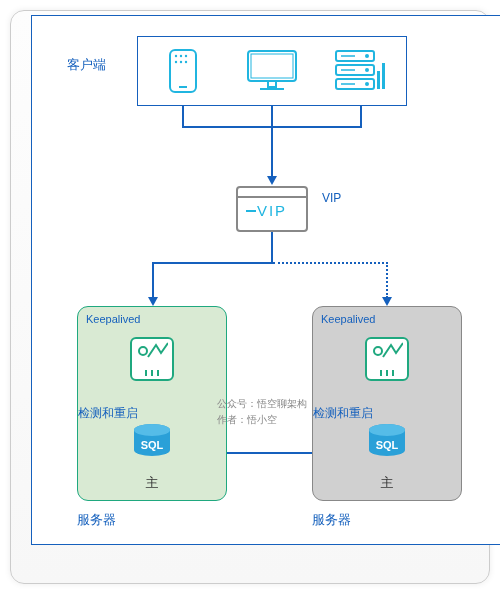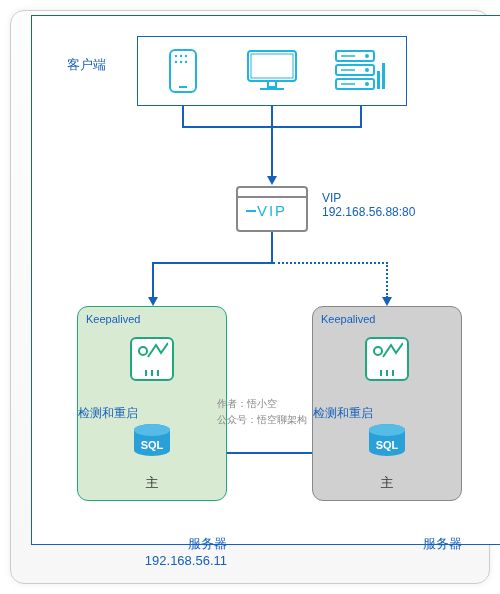--- a/index.html
+++ b/index.html
@@ -208,24 +208,23 @@
     left: 0; width: 100%;
     bottom: 8px;
     text-align: center;
     font-size: 13px;
     color: #333;
   }
   .server-caption {
     position: absolute;
     top: 495px;
     width: 150px;
-    text-align: right;
+    text-align: left;
     font-size: 13px;
     color: #1560bd;
-    margin-top: 24px;
   }
   .center-note {
     position: absolute;
     left: 185px; top: 380px;
     font-size: 10px;
     color: #888;
     line-height: 1.6;
     text-align: left;
   }
 </style>
@@ -281,21 +280,20 @@
     <div class="line-h" style="left:150px; top:110px; width:180px;"></div>
     <div class="line-v" style="left:239px; top:110px; height:50px;"></div>
     <div class="arrow-down" style="left:235px; top:160px;"></div>
 
     <div class="vip-box">
       <div class="vip-dash"></div>
       <div class="vip-text">VIP</div>
     </div>
     <div class="vip-label">
       <div>VIP</div>
-      <div>192.168.56.88:80</div>
     </div>
 
     <div class="line-v" style="left:239px; top:216px; height:30px;"></div>
 
     <div class="line-h" style="left:120px; top:246px; width:121px;"></div>
     <div class="line-v" style="left:120px; top:246px; height:36px;"></div>
     <div class="arrow-down" style="left:116px; top:281px;"></div>
 
     <div class="line-dotted-h" style="left:241px; top:246px; width:115px;"></div>
     <div class="line-dotted-v" style="left:354px; top:246px; height:36px;"></div>
@@ -355,26 +353,25 @@
           <ellipse cx="20" cy="6" rx="18" ry="6" fill="#2aa0d8"></ellipse>
           <path d="M2 6 v20 a18 6 0 0 0 36 0 V6" fill="#2aa0d8"></path>
           <ellipse cx="20" cy="6" rx="18" ry="6" fill="#55bce8"></ellipse>
           <text x="20" y="25" font-size="11" font-weight="bold" fill="#fff" text-anchor="middle" font-family="Arial">SQL</text>
         </svg>
       </div>
       <div class="role">主</div>
     </div>
 
     <div class="center-note">
+      <div>公众号：悟空聊架构</div>
       <div>作者：悟小空</div>
-      <div>公众号：悟空聊架构</div>
     </div>
 
     <div class="server-caption" style="left:45px;">
       <div>服务器</div>
-      <div>192.168.56.11</div>
     </div>
     <div class="server-caption" style="left:280px;">
       <div>服务器</div>
     </div>
 
   </div>
 </div>
 
 </body></html>

